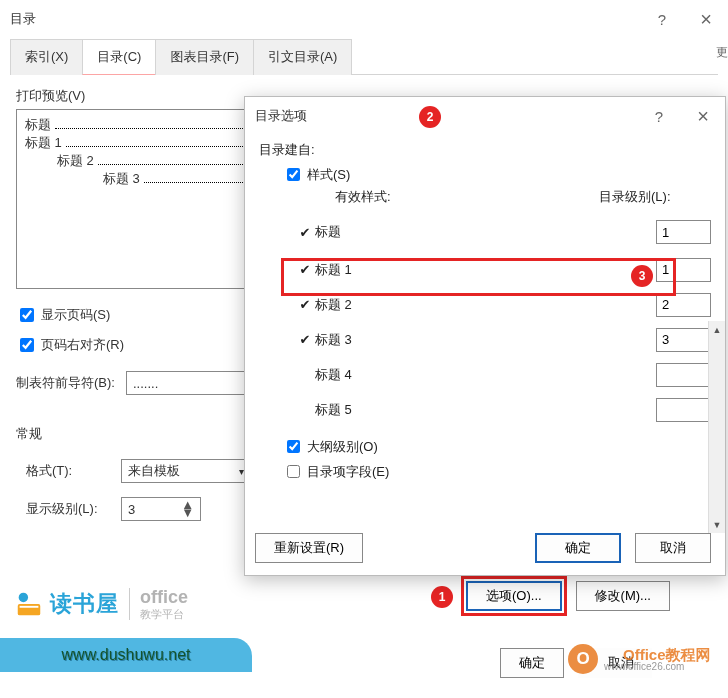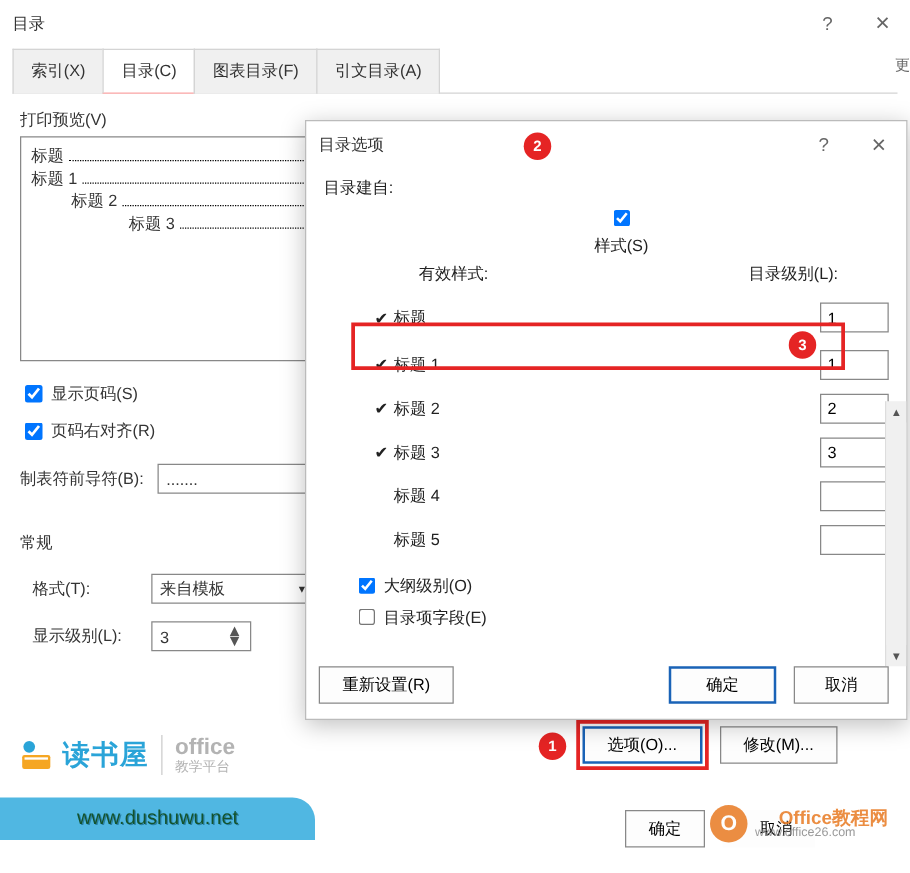--- a/index.html
+++ b/index.html
@@ -176,21 +176,21 @@
     <div class="right">
       <div>?</div>
       <div style="font-size:20px;">×</div>
     </div>
   </div>
   <div class="badge" style="left:174px; top:9px;">2</div>
 
   <div class="dlg2-body">
     <div>目录建自:</div>
     <div style="margin:6px 0 0 24px;">
-      <label style="display:flex;align-items:center;gap:4px;flex-direction:column;">
+      <label style="display:flex;align-items:center;gap:4px;">
           <input type="checkbox" checked="" style="">
           <span>样式(S)</span>
         </label>
     </div>
 
     <div class="cols">
       <div class="c1">有效样式:</div>
       <div class="c2">目录级别(L):</div>
     </div>
 

